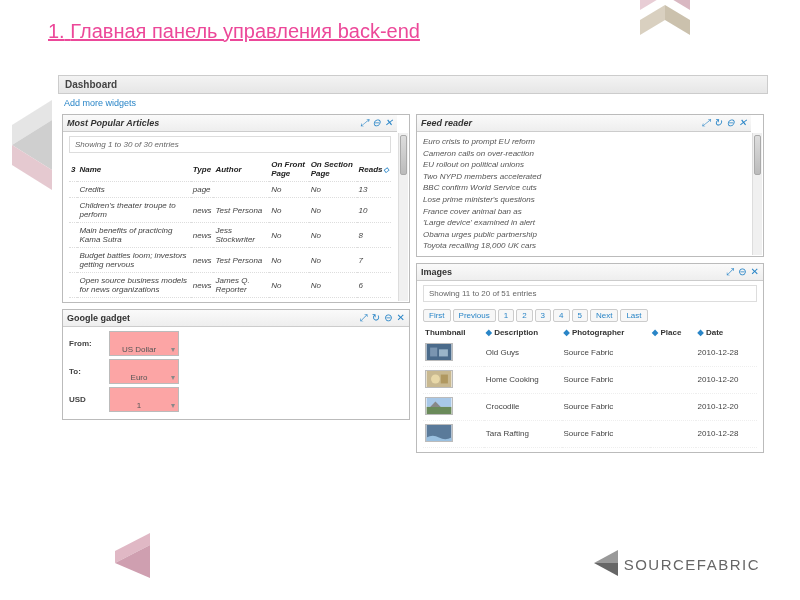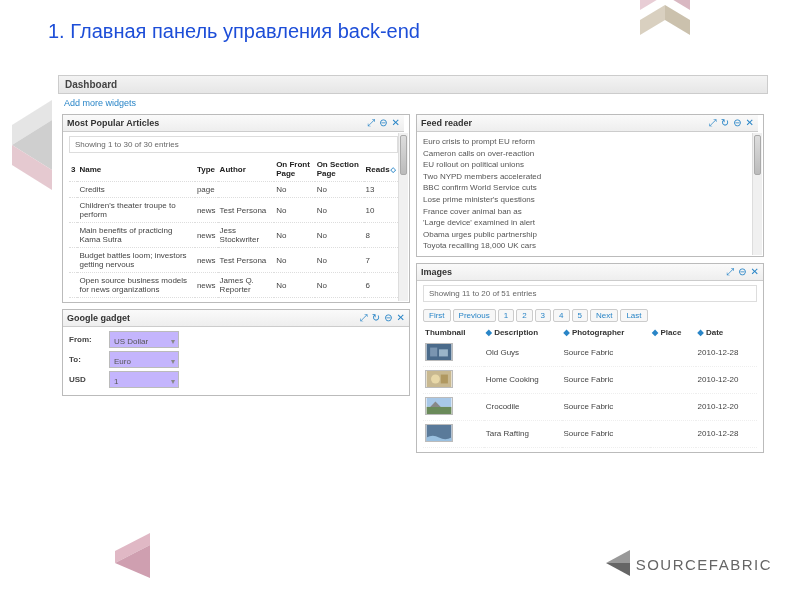--- a/index.html
+++ b/index.html
@@ -1,17 +1,17 @@
 <!DOCTYPE html>
 <html><head>
 <meta charset="utf-8">
 <style>
   * { box-sizing: border-box; margin: 0; padding: 0; }
   body { font-family: Arial, sans-serif; background: #fff; width: 800px; height: 600px; position: relative; font-size: 9px; color: #333; }
-  .slide-title { font-size: 20px; color: #1d4ed8; padding: 20px 60px 10px 48px; font-weight: normal; }
+  .slide-title { font-size: 20px; color: #ec4899; padding: 20px 60px 10px 48px; font-weight: normal; text-decoration: underline; }
   .slide-title .num { font-family: Arial; }
   .dash-area { position: absolute; left: 58px; top: 75px; width: 710px; height: 420px; background: #fff; }
   .dash-header { background: linear-gradient(#f3f3f3,#e6e6e6); border: 1px solid #ccc; padding: 3px 6px; font-size: 10px; color: #444; font-weight: bold; }
   .add-link { color: #2985c7; font-size: 9px; padding: 4px 6px; cursor: pointer; }
   .widgets { display: flex; gap: 6px; padding: 2px 4px 0 4px; }
   .col { width: 50%; display: flex; flex-direction: column; gap: 6px; }
   .widget { border: 1px solid #bbb; background: #fff; }
   .widget-hd { display: flex; align-items: center; justify-content: space-between; background: linear-gradient(#fafafa,#eee); border-bottom: 1px solid #ccc; padding: 2px 4px; }
   .widget-hd .ttl { font-weight: bold; font-size: 9px; color: #333; }
   .widget-hd .ctrls { display: flex; gap: 4px; color: #2985c7; font-size: 10px; }
@@ -26,26 +26,26 @@
   .feed-list li { padding: 1px 0; line-height: 1.2; color: #555; }
   .pager { display: flex; gap: 2px; align-items: flex-end; padding: 3px 0; font-size: 8px; }
   .pager .pg { border: 1px solid #ccc; padding: 1px 5px; background: #f7f7f7; color: #2985c7; cursor: pointer; border-radius: 2px; }
   table.images { width: 100%; border-collapse: collapse; font-size: 8px; }
   table.images th { text-align: left; padding: 3px 2px; color: #333; }
   table.images td { padding: 3px 2px; color: #444; border-bottom: 1px dotted #eee; }
   .thumb { width: 28px; height: 18px; border: 1px solid #bbb; display: inline-block; }
   .thumb svg { width: 100%; height: 100%; display: block; }
   .gg-row { display: flex; align-items: center; gap: 6px; margin-bottom: 3px; }
   .gg-row label { width: 34px; font-weight: bold; color: #444; }
-  .gg-row .sel { border: 1px solid #bbb; background: #c4b5fd; padding: 5px 14px 1px 4px; color: #555; position: relative; min-width: 70px; font-size: 8px; }
+  .gg-row .sel { border: 1px solid #bbb; background: #fca5a5; padding: 13px 14px 1px 4px; color: #555; position: relative; min-width: 70px; font-size: 8px; text-align: center; }
   .gg-row .sel::after { content: "▾"; position: absolute; right: 3px; color: #888; }
   .scroll { position: absolute; right: 1px; top: 18px; bottom: 1px; width: 10px; background: #f0f0f0; border-left: 1px solid #ddd; }
   .scroll .thumb-bar { position: absolute; left: 1px; right: 1px; top: 2px; height: 40px; background: linear-gradient(#ddd,#bbb); border: 1px solid #aaa; border-radius: 2px; }
-  .rel { position: relative; padding-right: 5px; }
-  .logo-area { position: absolute; right: 28px; bottom: 20px; display: flex; align-items: center; gap: 6px; }
+  .rel { position: relative; padding-right: 12px; font-style: italic; }
+  .logo-area { position: absolute; right: 40px; bottom: 20px; display: flex; align-items: center; gap: 6px; }
   .logo-area .chev svg { width: 30px; height: 30px; }
   .logo-area .word { font-family: Arial; font-weight: 500; font-size: 15px; letter-spacing: 1.5px; color: #666; }
   .decor-top { position: absolute; right: 110px; top: -20px; }
   .decor-top svg { width: 50px; height: 60px; }
   .decor-left { position: absolute; left: 2px; top: 100px; }
   .decor-left svg { width: 50px; height: 90px; }
   .decor-bl { position: absolute; left: 110px; bottom: 20px; }
   .decor-bl svg { width: 40px; height: 45px; }
 </style>
 </head>

